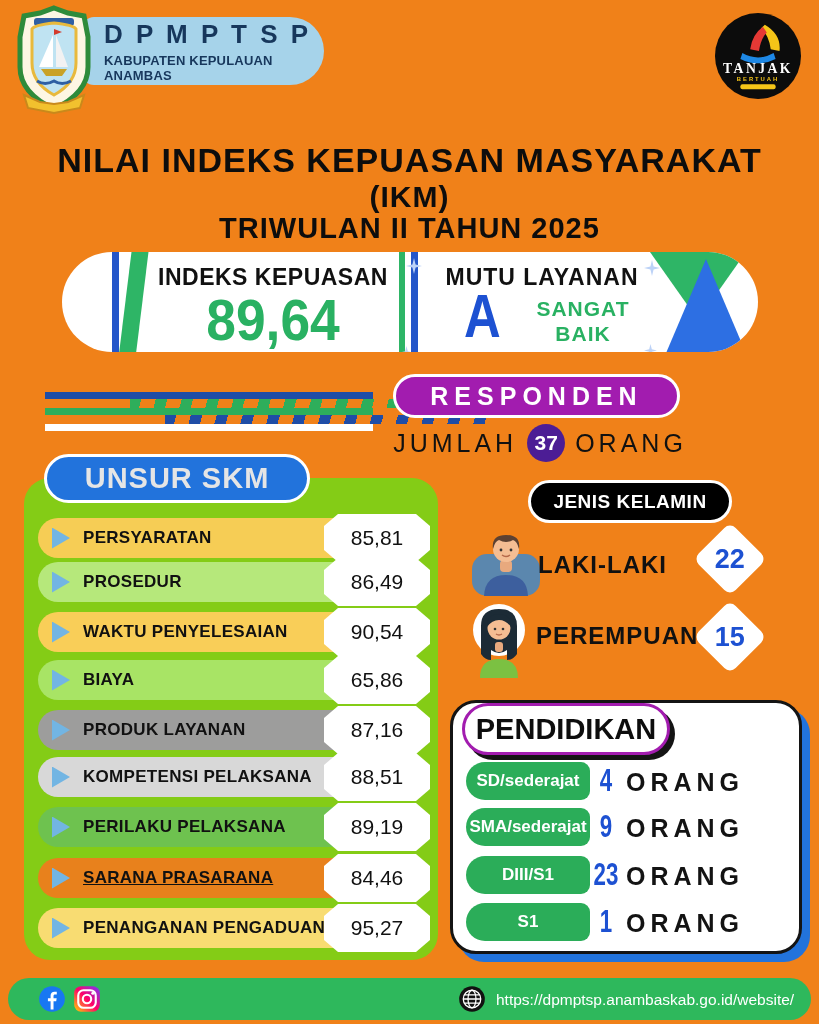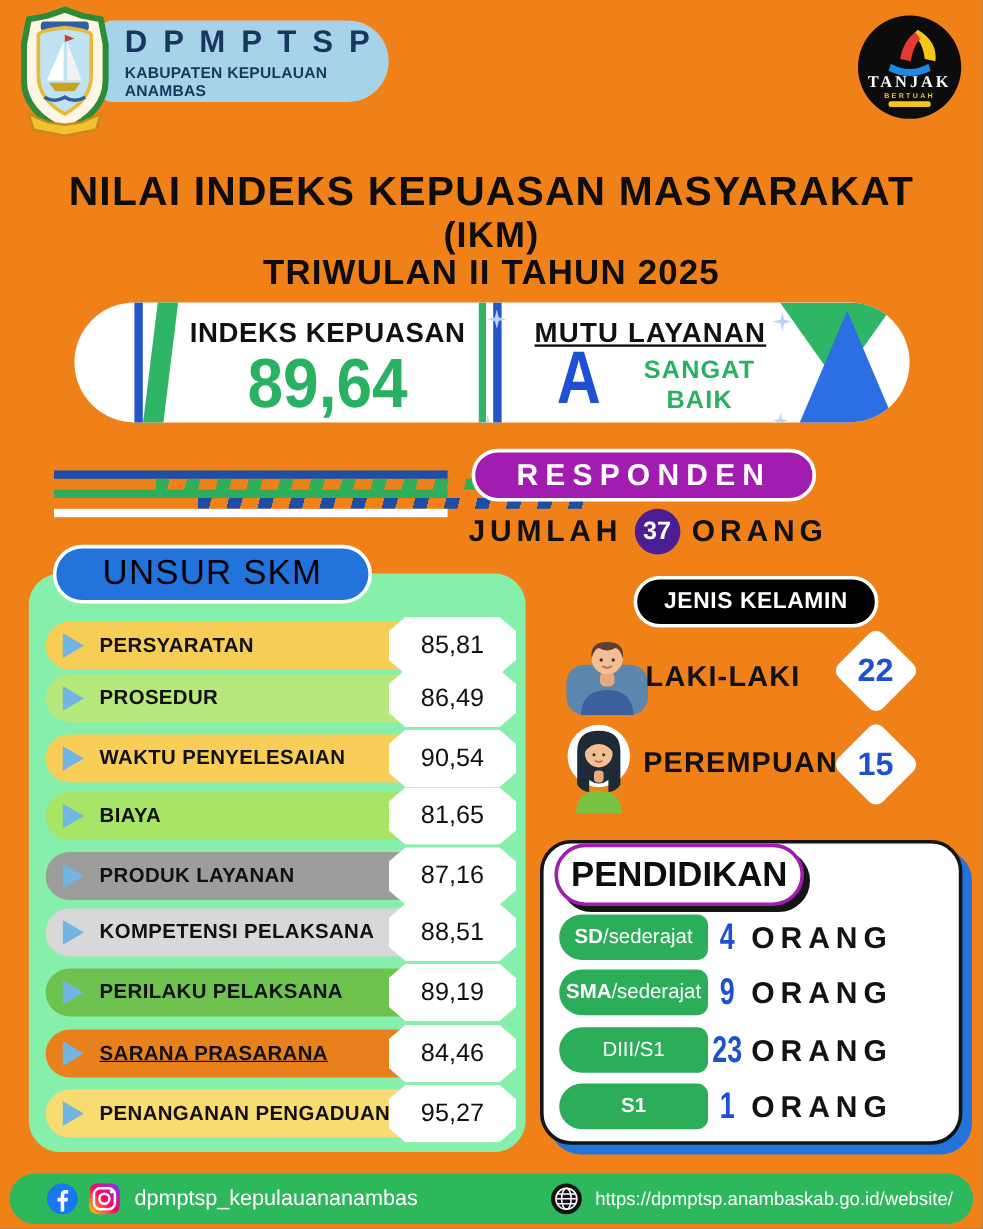--- a/index.html
+++ b/index.html
@@ -22,48 +22,48 @@
   .t3{top:212px;font-size:29px;letter-spacing:1px;}
 
   
   .banner{left:62px;top:252px;width:696px;height:100px;background:#fff;border-radius:60px;overflow:hidden;}
   .stripe-b{left:50px;top:0;width:7px;height:120px;background:#2456C9;}
   .stripe-g{left:62px;top:-4px;width:17px;height:130px;background:#2EB566;transform:skewX(-7deg);}
   .idx-label{left:96px;top:12px;width:230px;text-align:center;font-size:23px;font-weight:800;letter-spacing:0.5px;}
   .idx-value{left:96px;top:34px;width:230px;text-align:center;font-size:58px;font-weight:800;color:#29B162;transform:scaleX(.92);}
   .div-g{left:337px;top:0;width:6px;height:120px;background:#2EB566;}
   .div-b{left:349px;top:0;width:7px;height:120px;background:#2456C9;}
-  .mutu-label{left:378px;top:12px;width:204px;text-align:center;font-size:23px;font-weight:800;letter-spacing:1px;text-decoration:underline;}
+  .mutu-label{left:378px;top:12px;width:204px;text-align:center;font-size:23px;font-weight:800;letter-spacing:1px;}
   .grade{left:398px;top:28px;font-size:62px;font-weight:800;color:#1D51D2;transform:scaleX(.82);}
   .sangat{left:458px;top:44px;width:126px;text-align:center;font-size:21px;font-weight:800;
           color:#29B162;letter-spacing:1px;line-height:1.2;display:flex;flex-direction:column;}
   .tri-g{left:588px;top:0;width:96px;height:68px;background:#2EB566;clip-path:polygon(0 0,100% 0,50% 100%);}
   .tri-b{left:596px;top:7px;width:96px;height:113px;background:#2D6FE3;clip-path:polygon(50% 0,100% 100%,0 100%);}
   .sparkle{background:#BCD2F7;clip-path:polygon(50% 0,60% 40%,100% 50%,60% 60%,50% 100%,40% 60%,0 50%,40% 40%);}
 
   
   .track{left:45px;top:392px;width:328px;}
   .t-row{width:100%;}
   .bar7{height:7px;}
   .dash9{height:9px;}
   .dash-g{margin-left:85px;background:repeating-linear-gradient(105deg,#2EAE5B 0 11px,transparent 11px 25px);}
   .dash-b{margin-left:120px;background:repeating-linear-gradient(105deg,#1F4DA6 0 11px,transparent 11px 25px);}
 
   
   .resp-pill{left:393px;top:374px;width:287px;height:44px;background:#a21caf;border:3px solid #fff;
              border-radius:25px;box-sizing:border-box;color:#fff;font-size:25px;font-weight:800;letter-spacing:6px;}
   .jumlah-row{left:385px;top:424px;width:310px;height:38px;display:flex;align-items:center;justify-content:center;gap:10px;}
-  .jumlah-word{font-size:25px;font-weight:700;letter-spacing:4px;color:#111;}
+  .jumlah-word{font-size:25px;font-weight:400;letter-spacing:4px;color:#111;}
   .count-circle{width:38px;height:38px;border-radius:50%;background:#4c1d95;color:#fff;
                 font-size:21px;font-weight:800;flex:none;}
 
   
-  .skm-panel{left:24px;top:478px;width:414px;height:482px;background:#86efac;border-radius:26px;}
+  .skm-panel{left:24px;top:478px;width:414px;height:482px;background:#84cc16;border-radius:26px;}
   .skm-pill{left:44px;top:454px;width:266px;height:49px;background:#2273DC;border:3.5px solid #fff;
-            border-radius:26px;box-sizing:border-box;color:#000000;font-size:29px;font-weight:400;letter-spacing:1px;z-index:3;}
+            border-radius:26px;box-sizing:border-box;color:#e5e5e5;font-size:29px;font-weight:700;letter-spacing:1px;z-index:3;}
   .skm-bar{position:absolute;left:14px;width:392px;height:40px;border-radius:20px;
            display:flex;align-items:center;padding-left:14px;box-sizing:border-box;}
   .play{width:18px;height:21px;background:#72B5E3;clip-path:polygon(0 0,100% 50%,0 100%);margin-right:13px;flex:none;}
   .bar-label{font-size:17px;font-weight:700;letter-spacing:0.3px;color:#111;}
   .bar-value{position:absolute;right:0;top:-4px;width:106px;height:48px;background:#fff;
              display:flex;align-items:center;justify-content:center;font-size:21px;color:#111;
              clip-path:polygon(14px 0,calc(100% - 14px) 0,100% 12px,100% calc(100% - 12px),
                       calc(100% - 14px) 100%,14px 100%,0 calc(100% - 12px),0 12px);}
 
   
@@ -77,21 +77,21 @@
   
   .pend-shadow{left:458px;top:708px;width:352px;height:254px;background:#2273DC;border-radius:26px;}
   .pend-card{left:450px;top:700px;width:352px;height:254px;background:#fff;border:3px solid #141414;
              border-radius:26px;box-sizing:border-box;}
   .pend-pill{left:462px;top:703px;width:208px;height:52px;background:#fff;border:3px solid #a21caf;
              border-radius:27px;box-sizing:border-box;box-shadow:5px 5px 0 #141414;
              font-size:29px;font-weight:800;color:#0d0d0d;z-index:3;}
   .lvl-pill{position:absolute;left:466px;width:124px;height:38px;background:#2BAD59;
             border-radius:19px 9px 9px 19px;color:#fff;font-size:17px;}
   .lvl-bold{font-weight:800;}
-  .lvl-rest{font-weight:400;}
+  .lvl-rest{font-weight:700;}
   .pend-num{position:absolute;left:586px;width:40px;text-align:center;font-size:31px;font-weight:800;
             color:#1D51D2;transform:scaleX(.72);}
   .pend-orang{position:absolute;left:626px;font-size:25px;font-weight:800;letter-spacing:5px;color:#131313;}
 
   
   .footer-bar{left:8px;top:978px;width:803px;height:42px;background:#2EB85C;border-radius:21px;}
   .handle{left:112px;top:988px;font-size:18px;color:#fff;}
   .url{left:496px;top:991px;font-size:15.5px;color:#fff;}
 </style>
 </head>
@@ -179,21 +179,21 @@
       <span class="bar-value">86,49</span>
     </div>
     <div class="skm-bar" style="top: 134px; background-color: rgb(249, 206, 88);">
       <span class="play"></span>
       <span class="bar-label">WAKTU PENYELESAIAN</span>
       <span class="bar-value">90,54</span>
     </div>
     <div class="skm-bar" style="top: 182px; background-color: rgb(168, 228, 101);">
       <span class="play"></span>
       <span class="bar-label">BIAYA</span>
-      <span class="bar-value">81,65</span>
+      <span class="bar-value">65,86</span>
     </div>
     <div class="skm-bar" style="top: 232px; background-color: rgb(157, 157, 156);">
       <span class="play"></span>
       <span class="bar-label">PRODUK LAYANAN</span>
       <span class="bar-value">87,16</span>
     </div>
     <div class="skm-bar" style="top: 279px; background-color: rgb(216, 216, 216);">
       <span class="play"></span>
       <span class="bar-label">KOMPETENSI PELAKSANA</span>
       <span class="bar-value">88,51</span>
@@ -291,21 +291,20 @@
         <stop offset="0" stop-color="#FFD600"></stop>
           <stop offset="0.5" stop-color="#FF0069"></stop>
           <stop offset="1" stop-color="#7638FA"></stop>
       </linearGradient>
     </defs>
     <rect x="1" y="1" width="22" height="22" rx="6" fill="url(#igGrad)"></rect>
     <rect x="4.5" y="4.5" width="15" height="15" rx="4.5" fill="none" stroke="#fff" stroke-width="1.8"></rect>
     <circle cx="12" cy="12" r="3.6" fill="none" stroke="#fff" stroke-width="1.8"></circle>
     <circle cx="17" cy="7" r="1.3" fill="#fff"></circle>
   </svg>
-  <div class="abs handle">dpmptsp_kepulauananambas</div>
   <svg class="abs" style="left:458px;top:985px;" width="28" height="28" viewBox="0 0 24 24">
     <circle cx="12" cy="12" r="11" fill="#111"></circle>
     <g stroke="#fff" stroke-width="1.1" fill="none">
       <circle cx="12" cy="12" r="7.5"></circle>
       <ellipse cx="12" cy="12" rx="3.4" ry="7.5"></ellipse>
       <path d="M4.5 12h15M5.5 8.5h13M5.5 15.5h13"></path>
     </g>
   </svg>
   <div class="abs url">https://dpmptsp.anambaskab.go.id/website/</div>
 

